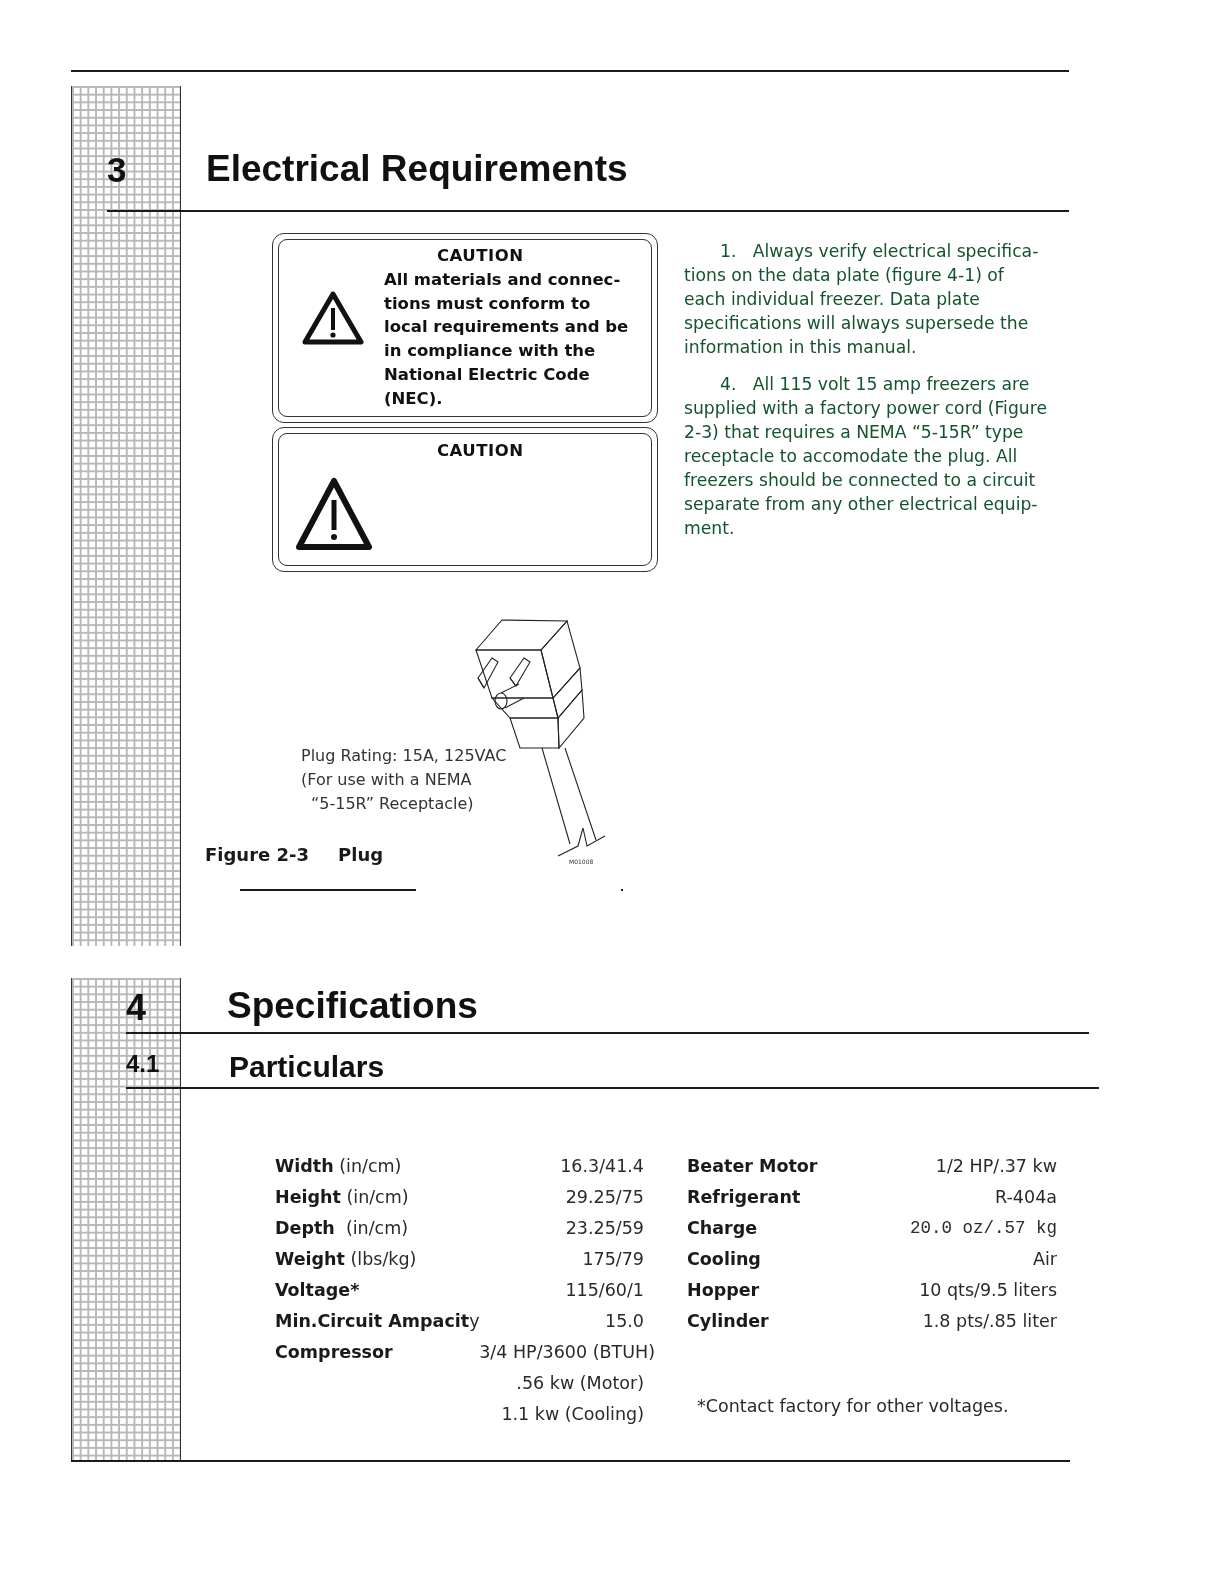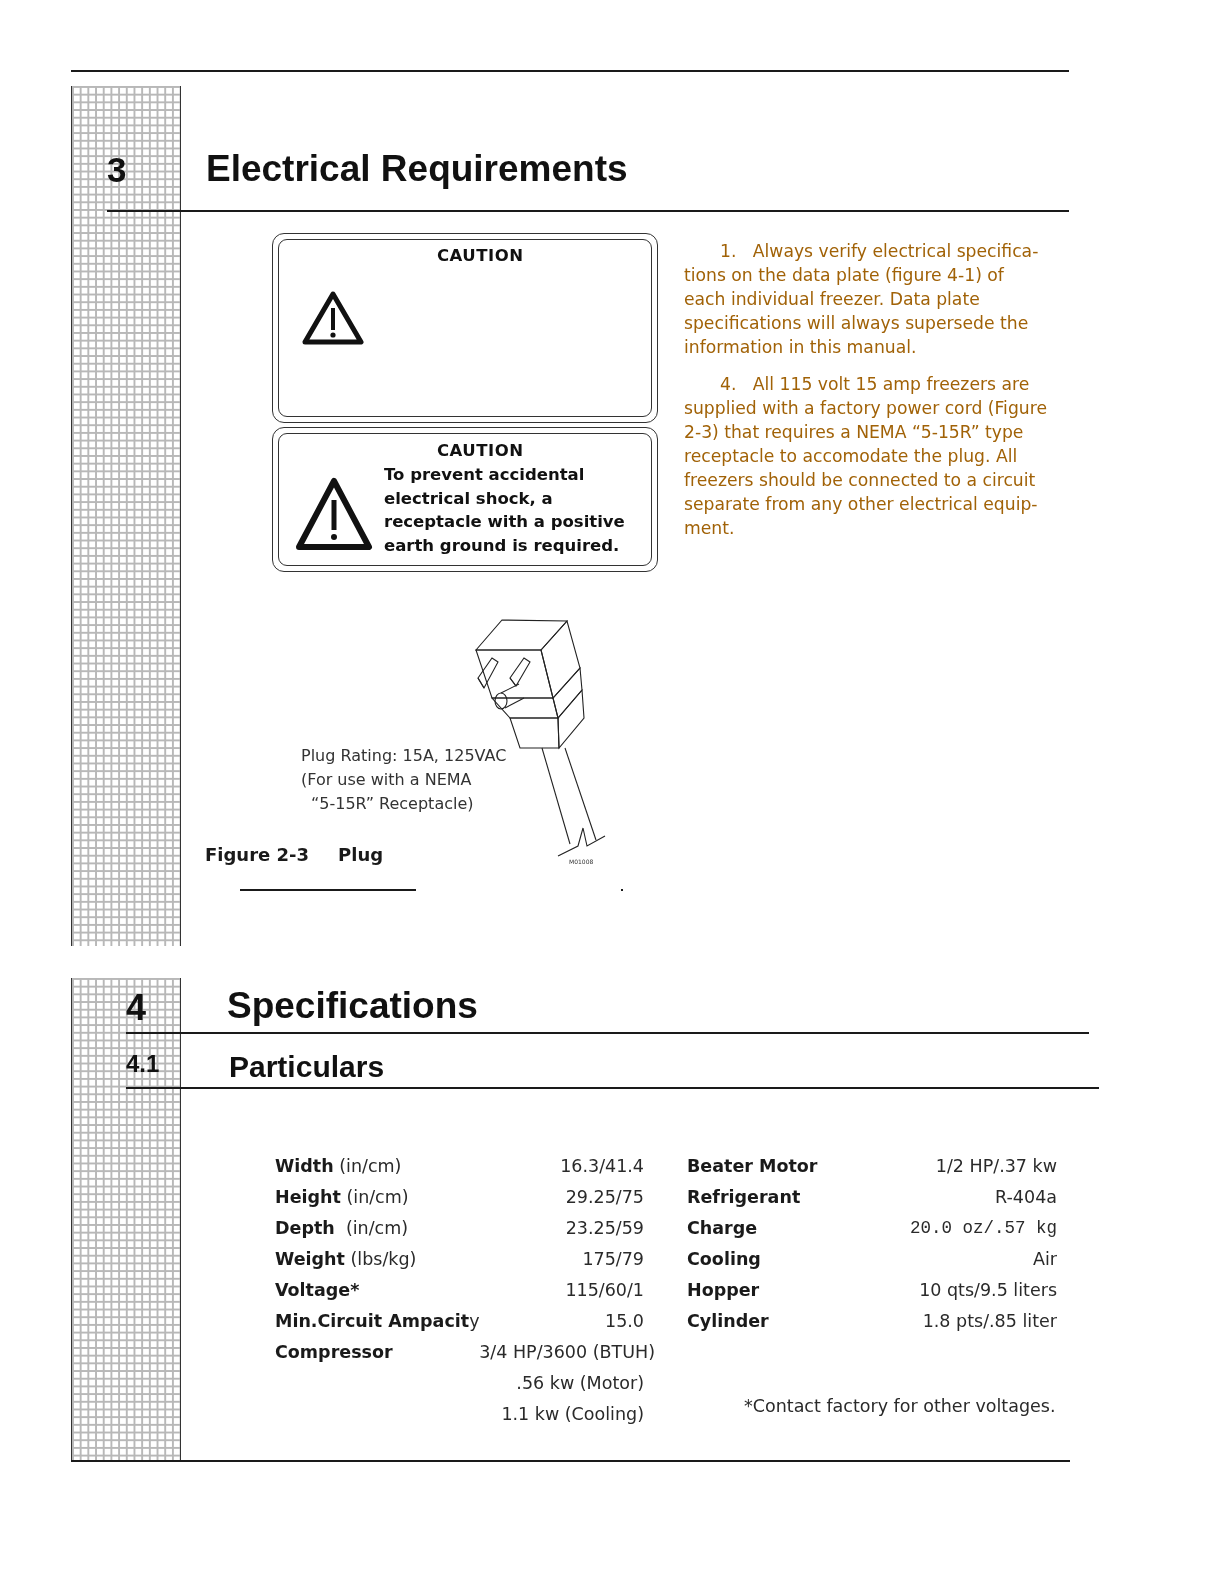--- a/index.html
+++ b/index.html
@@ -21,21 +21,21 @@
   .sec-title { position:absolute; font-family:"Liberation Sans", sans-serif; font-weight:bold; color:#111; white-space:nowrap; }
   .caution {
     position:absolute; border:1.5px solid #333; border-radius:12px; box-sizing:border-box;
   }
   .caution-inner {
     position:absolute; left:5px; top:5px; right:5px; bottom:5px;
     border:1.5px solid #333; border-radius:9px;
   }
   .caution-head { position:absolute; font-weight:bold; font-size:16.5px; letter-spacing:0.5px; color:#111; }
   .caution-text { position:absolute; font-weight:bold; font-size:16.5px; line-height:23.7px; color:#111; }
-  .para { position:absolute; font-size:17.2px; line-height:24px; color:#a16207; }
+  .para { position:absolute; font-size:17.2px; line-height:24px; color:#14532d; }
   .para .num { display:inline-block; padding-left:36px; }
   .para p { margin:0 0 13px 0; }
   .spec-row { position:absolute; font-size:17.5px; white-space:nowrap; color:#2a2a2a; }
   .spec-row b { color:#1a1a1a; }
   .spec-val { position:absolute; font-size:17.5px; white-space:nowrap; color:#2a2a2a; text-align:right; }
   .caption { position:absolute; font-size:16px; line-height:24px; color:#333; white-space:nowrap; }
   .fig-label { position:absolute; font-weight:bold; font-size:18px; color:#1a1a1a; white-space:nowrap; }
 </style>
 </head>
 <body>
@@ -48,36 +48,38 @@
 <div class="rule" style="left:107px; top:210px; width:962px; height:2px;"></div>
 
 <div class="caution" style="left:272px; top:233px; width:386px; height:190px;">
   <div class="caution-inner"></div>
   <svg class="abs" style="left:28px; top:56px;" width="64" height="56" viewBox="0 0 64 56">
     <polygon points="32,4 60,52 4,52" fill="none" stroke="#111" stroke-width="5" stroke-linejoin="round"></polygon>
     <rect x="30" y="18" width="4" height="22" fill="#111"></rect>
     <circle cx="32" cy="45" r="2.6" fill="#111"></circle>
   </svg>
   <div class="caution-head" style="left:164px; top:12px;">CAUTION</div>
+  <div class="caution-text" style="left:111px; top:34px;">
+    <div>All materials and connec-</div>
+    <div>tions must conform to</div>
+    <div>local requirements and be</div>
+    <div>in compliance with the</div>
+    <div>National Electric Code</div>
+    <div>(NEC).</div>
+  </div>
 </div>
 
 <div class="caution" style="left:272px; top:427px; width:386px; height:145px;">
   <div class="caution-inner"></div>
   <svg class="abs" style="left:22px; top:48px;" width="78" height="76" viewBox="0 0 78 76">
     <polygon points="39,5 74,71 4,71" fill="none" stroke="#111" stroke-width="6" stroke-linejoin="round"></polygon>
     <rect x="36.5" y="24" width="5" height="30" fill="#111"></rect>
     <circle cx="39" cy="61" r="3" fill="#111"></circle>
   </svg>
   <div class="caution-head" style="left:164px; top:13px;">CAUTION</div>
-  <div class="caution-text" style="left:111px; top:35px;">
-    <div>To prevent accidental</div>
-    <div>electrical shock, a</div>
-    <div>receptacle with a positive</div>
-    <div>earth ground is required.</div>
-  </div>
 </div>
 
 <div class="para" style="left:684px; top:239px; width:390px;">
   <p>
     <span class="num">1.</span>&nbsp;&nbsp;&nbsp;<span>Always verify electrical specifica-</span><br>
     <span>tions on the data plate (figure 4-1) of</span><br>
     <span>each individual freezer. Data plate</span><br>
     <span>specifications will always supersede the</span><br>
     <span>information in this manual.</span>
   </p>
@@ -182,15 +184,15 @@
   <div class="spec-row" style="left:687px; top:1249px;"><b>Cooling</b></div>
   <div class="spec-val" style="right:168px; top:1249px;">Air</div>
 
   <div class="spec-row" style="left:687px; top:1280px;"><b>Hopper</b></div>
   <div class="spec-val" style="right:168px; top:1280px;">10 qts/9.5 liters</div>
 
   <div class="spec-row" style="left:687px; top:1311px;"><b>Cylinder</b></div>
   <div class="spec-val" style="right:168px; top:1311px;">1.8 pts/.85 liter</div>
 </div>
 
-<div class="spec-row" style="left:697px; top:1396px;margin-left:47px;">*Contact factory for other voltages.</div>
+<div class="spec-row" style="left:697px; top:1396px;">*Contact factory for other voltages.</div>
 
 <div class="rule" style="left:71px; top:1460px; width:999px; height:2px;"></div>
 
 </body></html>

